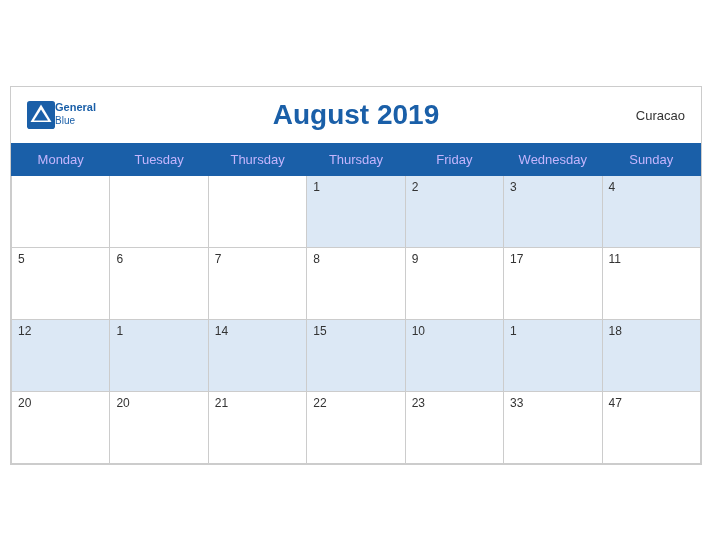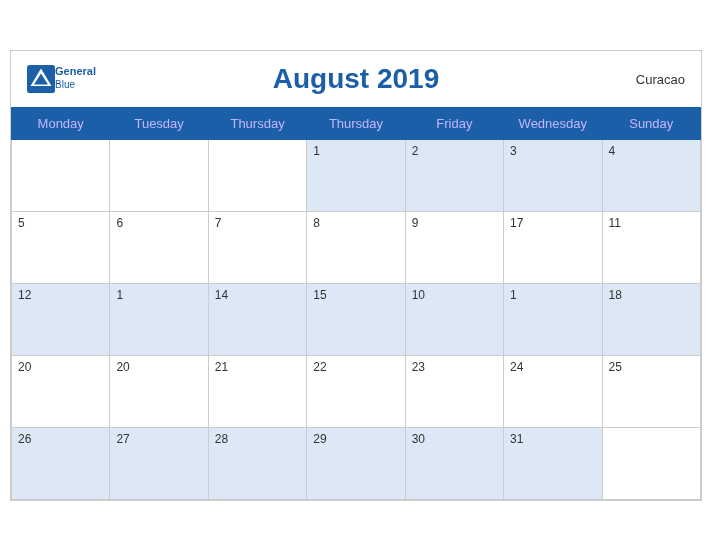--- a/index.html
+++ b/index.html
@@ -157,27 +157,18 @@
           <td><span class="day-num">10</span></td>
           <td><span class="day-num">1</span></td>
           <td><span class="day-num">18</span></td>
         </tr>
         <tr>
           <td><span class="day-num">20</span></td>
           <td><span class="day-num">20</span></td>
           <td><span class="day-num">21</span></td>
           <td><span class="day-num">22</span></td>
           <td><span class="day-num">23</span></td>
-          <td><span class="day-num">24</span></td>
-          <td><span class="day-num">25</span></td>
-        </tr>
-        <tr>
-          <td><span class="day-num">26</span></td>
-          <td><span class="day-num">27</span></td>
-          <td><span class="day-num">28</span></td>
-          <td><span class="day-num">29</span></td>
-          <td><span class="day-num">30</span></td>
-          <td><span class="day-num">31</span></td>
-          <td class="empty-cell"></td>
+          <td><span class="day-num">33</span></td>
+          <td><span class="day-num">47</span></td>
         </tr>
       </tbody>
   </table>
 </div>
 
 </body></html>

